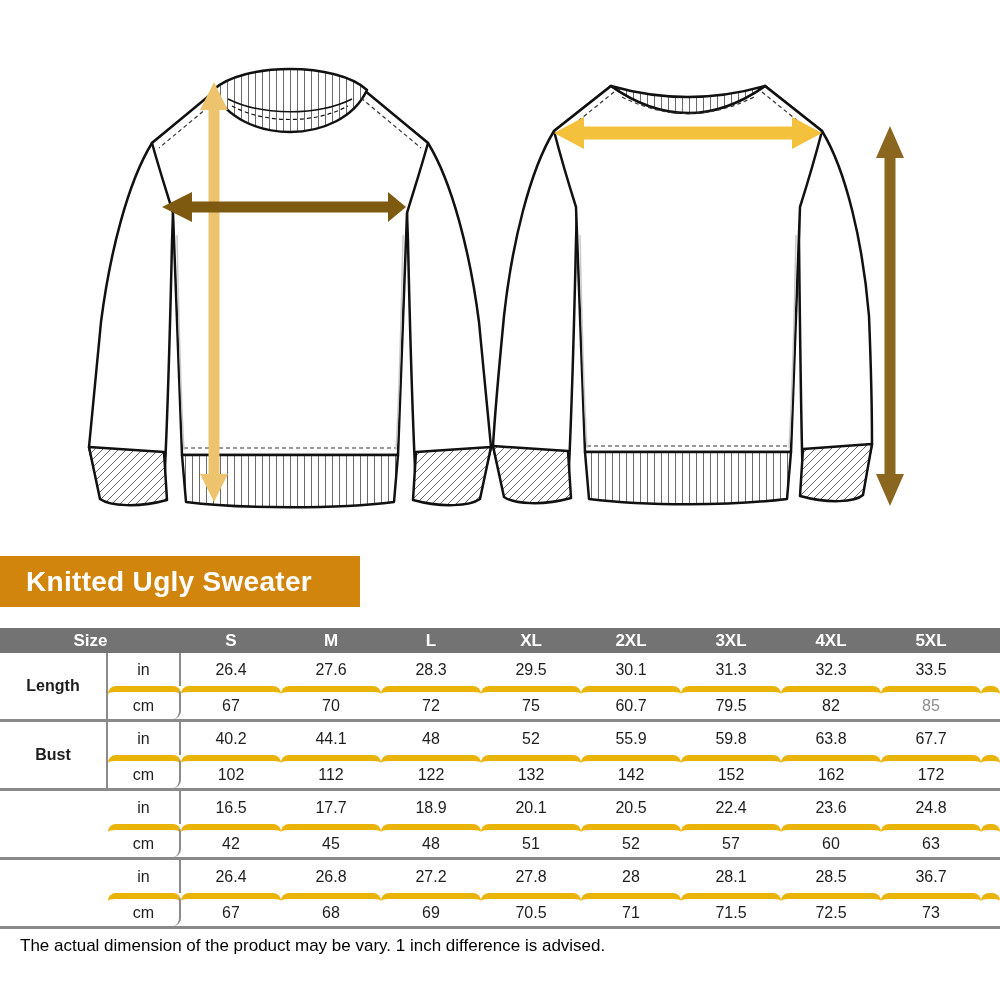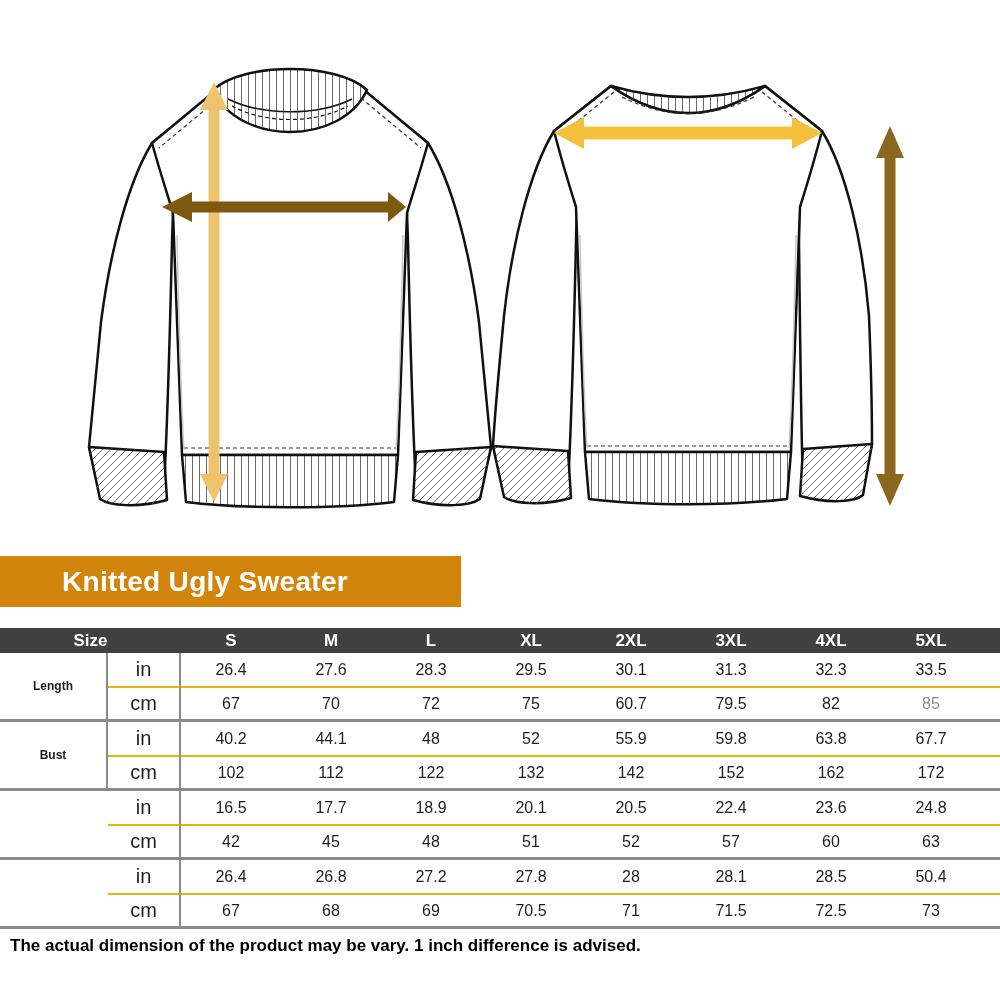--- a/index.html
+++ b/index.html
@@ -2,39 +2,39 @@
 <html><head>
 <meta charset="utf-8">
 <style>
   html,body{margin:0;padding:0;background:#ffffff;}
   body{width:1000px;height:1000px;position:relative;font-family:"Liberation Sans",sans-serif;overflow:hidden;}
 
   
   .figure-wrap{position:absolute;top:0;left:0;width:1000px;height:545px;}
 
   
-  .banner{position:absolute;top:556px;left:0;width:425px;height:51px;background:#D2850C;padding-left:36px;}
+  .banner{position:absolute;top:556px;left:0;width:360px;height:51px;background:#D2850C;}
   .banner-text{display:block;line-height:51px;padding-left:26px;font-size:28px;font-weight:bold;color:#ffffff;letter-spacing:.3px;}
 
   
   .size-table{position:absolute;top:628px;left:0;width:1000px;color:#1e1e1e;}
-  .thead{display:grid;grid-template-columns:108px 73px repeat(8,100px) 1fr;height:25px;background:#404040;color:#ffffff;font-weight:bold;font-size:17px;align-items:center;}
+  .thead{display:grid;grid-template-columns:108px 73px repeat(8,100px) 1fr;height:25px;background:#737373;color:#ffffff;font-weight:bold;font-size:17px;align-items:center;}
   .thead div{text-align:center;}
   .thead .size-cell{grid-column:1 / span 2;}
   .tbody{border-bottom:3px solid #8a8a8a;}
   .group{display:grid;grid-template-columns:108px 73px repeat(8,100px) 1fr;grid-auto-rows:33px;}
   .group + .group{border-top:3px solid #8a8a8a;}
-  .label-cell{grid-row:1 / span 2;grid-column:1;display:flex;align-items:center;justify-content:center;font-weight:bold;font-size:12px;border-right:2px solid #8a8a8a;}
-  .unit-cell{grid-column:2;display:flex;align-items:center;justify-content:center;font-size:20px;border-right:2px solid #8a8a8a;}
+  .label-cell{grid-row:1 / span 2;grid-column:1;display:flex;align-items:center;justify-content:center;font-weight:bold;font-size:16px;border-right:2px solid #8a8a8a;}
+  .unit-cell{grid-column:2;display:flex;align-items:center;justify-content:center;font-size:16px;border-right:2px solid #8a8a8a;}
   .val-cell{display:flex;align-items:center;justify-content:center;font-size:16px;}
-  .sep{border-top:2px solid #eab308;}
+  .sep{border-top:6px solid #eab308;border-radius:8px;}
   .muted{color:#8d8d8d;}
 
   
-  .footer-note{position:absolute;top:936px;left:10px;font-size:17px;font-weight:bold;color:#000;}
+  .footer-note{position:absolute;top:936px;left:20px;font-size:17px;font-weight:normal;color:#000;}
 </style>
 </head>
 <body>
 
 <div class="figure-wrap">
 <svg width="1000" height="545" viewBox="0 0 1000 545" xmlns="http://www.w3.org/2000/svg">
   <defs>
     <pattern id="ribV" patternUnits="userSpaceOnUse" width="7" height="14">
       <rect width="7" height="14" fill="#ffffff"></rect>
       <path d="M3.5 0 V14" stroke="#6a6a6a" stroke-width="1"></path>
@@ -220,21 +220,21 @@
 
     <div class="group">
       <div class="unit-cell">in</div>
       <div class="val-cell">26.4</div>
       <div class="val-cell">26.8</div>
       <div class="val-cell">27.2</div>
       <div class="val-cell">27.8</div>
       <div class="val-cell">28</div>
       <div class="val-cell">28.1</div>
       <div class="val-cell">28.5</div>
-      <div class="val-cell">50.4</div>
+      <div class="val-cell">36.7</div>
       <div></div>
       <div class="unit-cell sep">cm</div>
       <div class="val-cell sep">67</div>
       <div class="val-cell sep">68</div>
       <div class="val-cell sep">69</div>
       <div class="val-cell sep">70.5</div>
       <div class="val-cell sep">71</div>
       <div class="val-cell sep">71.5</div>
       <div class="val-cell sep">72.5</div>
       <div class="val-cell sep">73</div>

